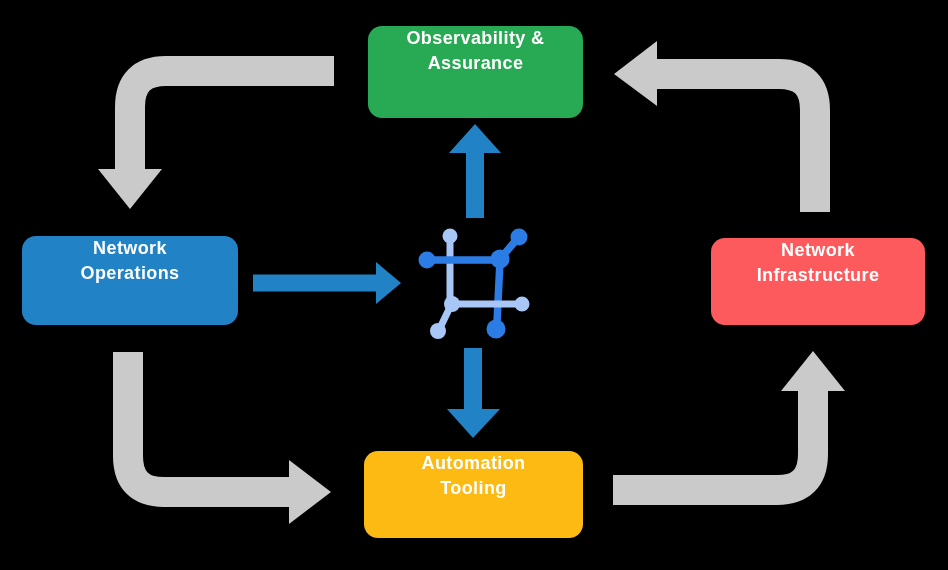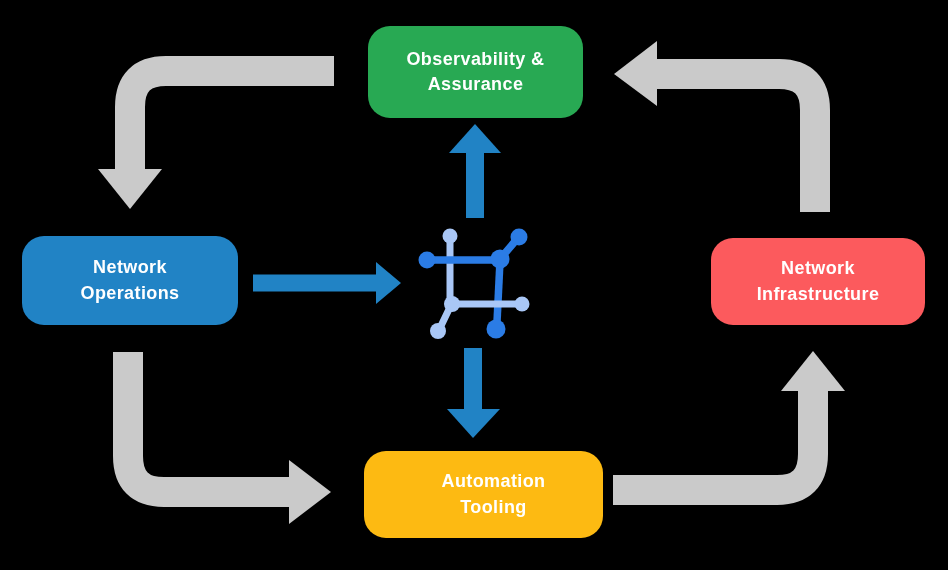--- a/index.html
+++ b/index.html
@@ -6,22 +6,22 @@
   .canvas{
     position:relative;
     width:948px;height:570px;
     background:#000;
     overflow:hidden;
     font-family:"Liberation Sans", sans-serif;
   }
   .canvas svg{position:absolute;left:0;top:0;}
   .node{
     position:absolute;
-    display:flex;align-items:center;justify-content:center;
-    border-radius:22px;
+    display:flex;justify-content:center;
+    border-radius:14px;
     color:#fff;
     text-align:center;
   }
   .node .label{
     white-space:pre-line;
     font-size:18px;
     font-weight:600;
     letter-spacing:0.4px;
     line-height:1.4;
   }
@@ -107,18 +107,18 @@
   <div class="node node-operations" style="background-color: rgb(33, 131, 197);">
     <span class="label">Network
 Operations</span>
   </div>
 
   <div class="node node-infrastructure" style="background-color: rgb(252, 90, 93);">
     <span class="label">Network
 Infrastructure</span>
   </div>
 
-  <div class="node node-automation" style="background-color: rgb(253, 186, 18); padding-left: 20px;">
+  <div class="node node-automation" style="background-color: rgb(253, 186, 18);">
     <span class="label">Automation
 Tooling</span>
   </div>
 
 </div>
 
 </body></html>

